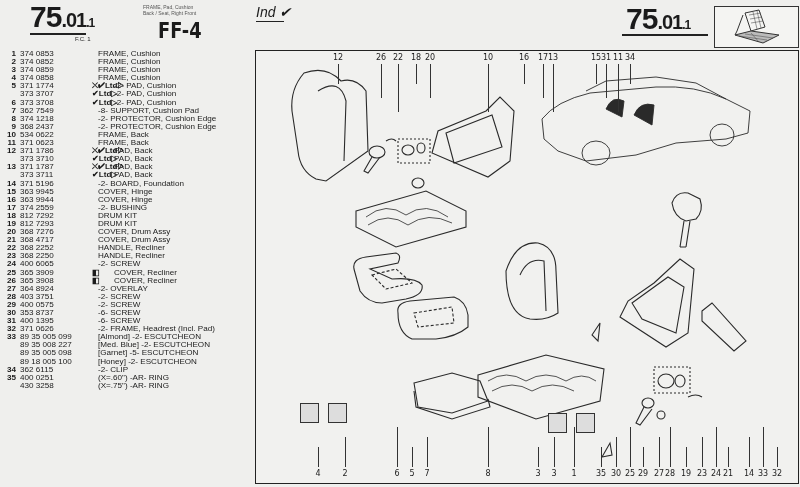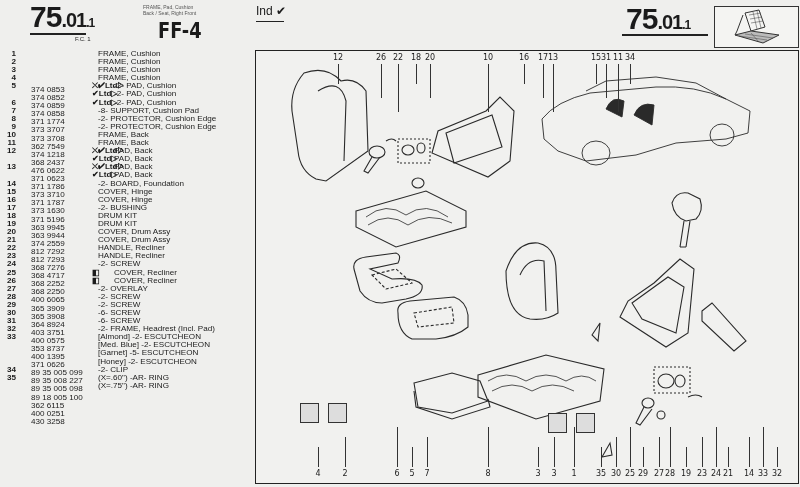--- a/index.html
+++ b/index.html
@@ -5,29 +5,29 @@
   html,body{margin:0;padding:0;}
   body{width:800px;height:487px;background:#efefed;position:relative;overflow:hidden;font-family:"Liberation Sans",sans-serif;color:#1b1b1b;}
   .abs{position:absolute;}
   .pg-left{left:30px;top:2px;font-size:30px;font-weight:bold;letter-spacing:-1px;line-height:30px;}
   .pg-left .sub,.pg-right .sub{font-size:20px;}
   .pg-left .ss,.pg-right .ss{font-size:12px;}
   .rule-left{left:30px;top:33px;width:56px;height:2px;background:#222;}
   .fc{left:75px;top:36px;font-size:6px;}
   .smallhdr{left:143px;top:4px;font-size:5px;line-height:6px;color:#555;width:100px;}
   .ffcode{left:158px;top:19px;font-size:21px;font-weight:bold;font-family:"DejaVu Sans",sans-serif;transform:scaleX(0.85);transform-origin:left;}
-  .ind{left:256px;top:4px;font-size:12px;}
+  .ind{left:256px;top:4px;font-size:14px;font-style:italic;}
   .ind-rule{left:256px;top:21px;width:28px;height:1px;background:#222;}
   .pg-right{left:626px;top:4px;font-size:30px;font-weight:bold;letter-spacing:-1px;line-height:30px;}
   .rule-right{left:622px;top:34px;width:86px;height:2px;background:#222;}
   .thumb{left:714px;top:6px;width:83px;height:40px;border:1px solid #333;background:#f4f4f2;}
   .list{left:4px;top:50px;width:250px;font-size:8.1px;line-height:8.1px;}
   .row{position:relative;height:8.1px;white-space:nowrap;}
   .row .no{position:absolute;left:0;width:12px;text-align:right;font-weight:bold;}
-  .row .pn{position:absolute;left:27px;margin-top:36px;}
+  .row .pn{position:absolute;left:16px;}
   .row .ic{position:absolute;left:88px;font-weight:bold;}
   .row .ds{position:absolute;left:94px;}
   .row .ds.i{left:110px;}
   .diag{left:255px;top:50px;width:542px;height:432px;border:1.5px solid #222;background:#f1f1ef;}
   .callout{position:absolute;font-size:8px;font-family:"DejaVu Sans",sans-serif;transform:translateX(-50%);}
   .lead{position:absolute;width:1px;background:#333;}
   svg{position:absolute;left:0;top:0;}
 </style>
 </head>
 <body>
@@ -111,21 +111,21 @@
       <span class="pn">374 1218</span>
       <span class="ds">-2- PROTECTOR, Cushion Edge</span>
     </div>
     <div class="row">
       <span class="no">9</span>
       <span class="pn">368 2437</span>
       <span class="ds">-2- PROTECTOR, Cushion Edge</span>
     </div>
     <div class="row">
       <span class="no">10</span>
-      <span class="pn">476 0622</span>
+      <span class="pn">534 0622</span>
       <span class="ds">FRAME, Back</span>
     </div>
     <div class="row">
       <span class="no">11</span>
       <span class="pn">371 0623</span>
       <span class="ds">FRAME, Back</span>
     </div>
     <div class="row">
       <span class="no">12</span>
       <span class="pn">371 1786</span>
@@ -139,21 +139,21 @@
       <span class="ds i">PAD, Back</span>
     </div>
     <div class="row">
       <span class="no">13</span>
       <span class="pn">371 1787</span>
       <span class="ic">⛌✔Ltd▷</span>
       <span class="ds i">PAD, Back</span>
     </div>
     <div class="row">
       <span class="no"></span>
-      <span class="pn">373 1630</span>
+      <span class="pn">373 3711</span>
       <span class="ic">✔Ltd▷</span>
       <span class="ds i">PAD, Back</span>
     </div>
     <div class="row">
       <span class="no">14</span>
       <span class="pn">371 5196</span>
       <span class="ds">-2- BOARD, Foundation</span>
     </div>
     <div class="row">
       <span class="no">15</span>

